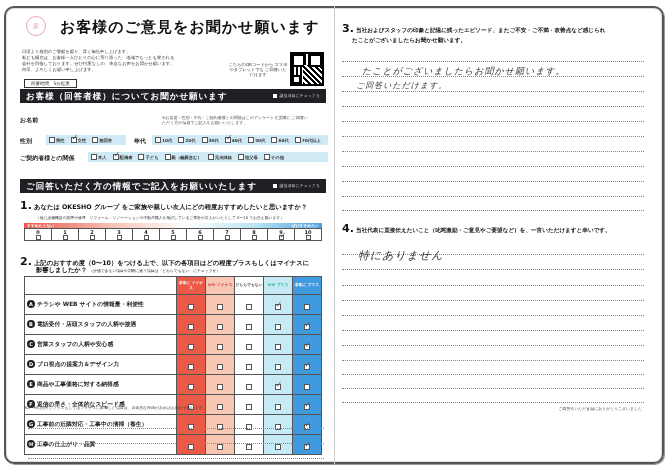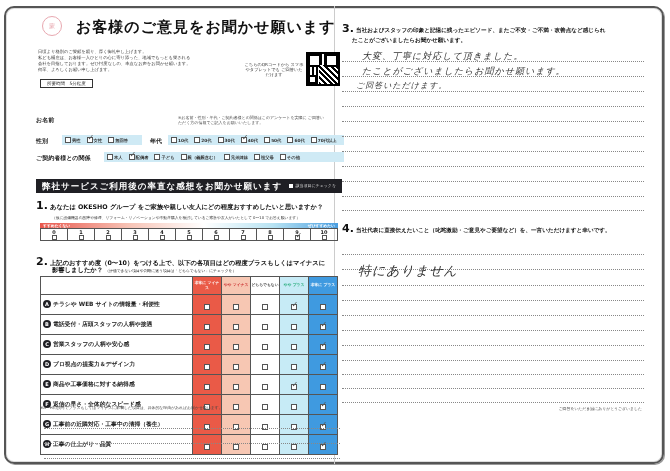--- a/index.html
+++ b/index.html
@@ -4,21 +4,21 @@
 <style>
   * { box-sizing: border-box; margin: 0; padding: 0; }
   html, body { width: 670px; height: 471px; background: #ffffff; overflow: hidden; }
   body { font-family: "DejaVu Sans", "Liberation Sans", sans-serif; color: #222; position: relative; }
 
   .frame { position: absolute; left: 4px; top: 6px; width: 660px; height: 458px;
            border: 2px solid #555; border-radius: 10px; box-shadow: 1px 1px 0 #999, inset 0 0 0 1px #ddd; }
   .divider-v { position: absolute; left: 334px; top: 6px; width: 1px; height: 458px; background: #ccc; }
 
   
-  .left { position: absolute; left: 28px; top: 8px; width: 318px; height: 450px; }
+  .left { position: absolute; left: 12px; top: 8px; width: 318px; height: 450px; }
   .stamp { position: absolute; left: 14px; top: 8px; width: 20px; height: 20px; border-radius: 50%;
            border: 1px solid #e8a8b0; color: #e8a8b0; font-size: 6px; display: flex; align-items: center; justify-content: center; }
   .main-title { position: absolute; left: 48px; top: 10px; font-size: 15px; font-weight: bold; letter-spacing: 1px; color: #111; }
   .intro { position: absolute; left: 10px; top: 41px; width: 200px; font-size: 4.3px; line-height: 6px; color: #333; }
   .time-box { position: absolute; left: 12px; top: 71px; border: 1px solid #333; font-size: 4.5px; padding: 1px 6px; }
   .qr-text { position: absolute; left: 216px; top: 54px; width: 60px; font-size: 4.2px; line-height: 5.2px; text-align: center; color: #333; }
   .qr { position: absolute; left: 278px; top: 44px; width: 34px; height: 34px;
         background:
           repeating-linear-gradient(90deg, #000 0 2px, #fff 2px 4px),
           #000;
@@ -94,20 +94,24 @@
     <div>会社を目指しております。ぜひ忖度なしの、率直なお声をお聞かせ願います。</div>
     <div>何卒、よろしくお願い申し上げます。</div>
   </div>
   <div class="time-box">所要時間　5分程度</div>
   <div class="qr-text">こちらのQRコードから スマホやタブレットでも ご回答いただけます</div>
   <div class="qr">
       <div class="qrb"></div>
       <div class="qrn"></div>
     </div>
 
+  <div class="sec-head" style="top:81px;">
+    <span>お客様（回答者様）についてお聞かせ願います</span>
+    <span class="badge"><span class="bx"></span><span>該当項目にチェックを</span></span>
+  </div>
 
   <div class="lbl" style="left:8px; top:108px;">お名前</div>
   <div style="position:absolute; left:40px; top:106px; width:100px; height:10px;"></div>
   <div class="note" style="left:150px; top:107px; width:150px;">※お名前・性別・年代・ご契約者様との関係はこのアンケートを実際に ご回答いただく方の情報でご記入をお願いいたします。</div>
 
   <div class="lbl" style="left:8px; top:129px;">性別</div>
   <div class="opt-band" style="left:34px; top:127px; width:80px;">
     <span class="opt">
         <span class="cb"></span>
         <span>男性</span>
@@ -179,21 +183,21 @@
         <span class="cb"></span>
         <span>祖父母</span>
       </span>
     <span class="opt">
         <span class="cb"></span>
         <span>その他</span>
       </span>
   </div>
 
   <div class="sec-head" style="top:171px;">
-    <span>弊社サービスご利用後の率直な感想をお聞かせ願います</span>
+    <span>ご回答いただく方の情報でご記入をお願いいたします</span>
     <span class="badge"><span class="bx"></span><span>該当項目にチェックを</span></span>
   </div>
 
   <div class="q-title" style="left:8px; top:191px; white-space:nowrap;">
     <span class="q-num">1.</span>
     <span>あなたは OKESHO グループ をご家族や親しい友人にどの程度おすすめしたいと思いますか？</span>
   </div>
   <div class="q-sub" style="left:24px; top:207px; white-space:nowrap;">（仮に設備機器の故障や修理、リフォーム・リノベーションや不動産購入を検討しているご家族や友人がいたとして 0〜10 でお答え願います）</div>
 
   <div class="scale" style="left:12px; top:215px;">
@@ -353,37 +357,36 @@
   <div class="dots" style="left:0px; top:83px; width:302px;"></div>
   <div class="dots" style="left:0px; top:98px; width:302px;"></div>
   <div class="dots" style="left:0px; top:113px; width:302px;"></div>
   <div class="dots" style="left:0px; top:128px; width:302px;"></div>
   <div class="dots" style="left:0px; top:143px; width:302px;"></div>
   <div class="dots" style="left:0px; top:158px; width:302px;"></div>
   <div class="dots" style="left:0px; top:173px; width:302px;"></div>
   <div class="dots" style="left:0px; top:188px; width:302px;"></div>
   <div class="dots" style="left:0px; top:202px; width:302px;"></div>
 
-  <div class="hand" style="left:20px; top:42px;">大変、丁寧に対応して頂きました。</div>
   <div class="hand" style="left:20px; top:57px;">たことがございましたらお聞かせ願います。</div>
   <div class="hand" style="left:14px; top:72px; font-size:8px;">ご回答いただけます。</div>
 
   <div class="q-title" style="left:0px; top:214px; white-space:nowrap;">
     <span class="q-num">4.</span>
     <span style="font-size:5.6px;">当社代表に直接伝えたいこと（叱咤激励・ご意見やご要望など）を、一言いただけますと幸いです。</span>
   </div>
 
   <div class="dots" style="left:0px; top:246px; width:302px;"></div>
   <div class="dots" style="left:0px; top:261px; width:302px;"></div>
   <div class="dots" style="left:0px; top:277px; width:302px;"></div>
   <div class="dots" style="left:0px; top:292px; width:302px;"></div>
   <div class="dots" style="left:0px; top:307px; width:302px;"></div>
   <div class="dots" style="left:0px; top:322px; width:302px;"></div>
   <div class="dots" style="left:0px; top:337px; width:302px;"></div>
   <div class="dots" style="left:0px; top:352px; width:302px;"></div>
   <div class="dots" style="left:0px; top:366px; width:302px;"></div>
   <div class="dots" style="left:0px; top:380px; width:302px;"></div>
   <div class="dots" style="left:0px; top:394px; width:302px;"></div>
 
-  <div class="hand" style="left:16px; top:254px; font-size:13px;">特にありません</div>
+  <div class="hand" style="left:16px; top:240px; font-size:11px;">特にありません</div>
 
   <div class="thanks" style="right:18px; top:398px;">ご回答をいただき誠にありがとうございました</div>
 </div>
 
 </body></html>

